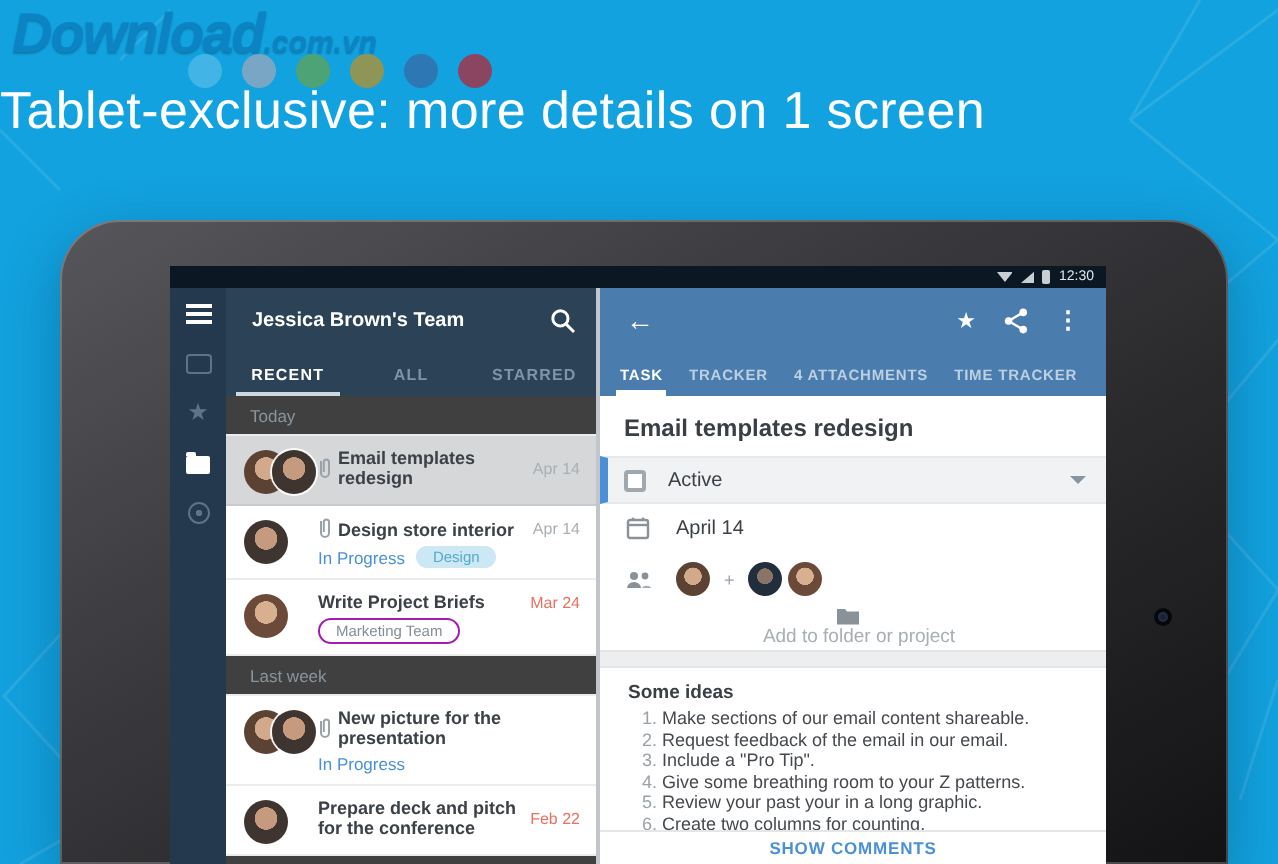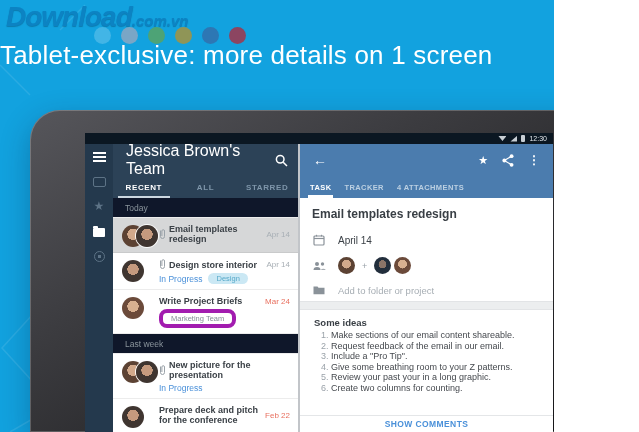--- a/index.html
+++ b/index.html
@@ -1,17 +1,17 @@
 <!DOCTYPE html>
 <html><head>
 <meta charset="utf-8">
 <style>
   * { margin:0; padding:0; box-sizing:border-box; }
   body { font-family:"Liberation Sans", sans-serif; }
-  .stage { position:relative; width:554px; height:432px; background:#12a2df; overflow:hidden; }
+  .stage { position:relative; width:639px; height:432px; background:#12a2df; overflow:hidden; }
   .bg-pattern { position:absolute; inset:0; }
 
   
   .watermark { position:absolute; top:1px; left:6px; color:#0c83c3; font-style:italic; font-weight:800;
     text-shadow:0 1px 1px rgba(6,64,102,.4); white-space:nowrap; }
   .wm-brand { font-size:28px; letter-spacing:-1px; }
   .wm-suffix { font-size:15px; }
 
   
   .dots { position:absolute; top:27px; left:94px; display:flex; gap:10px; }
@@ -49,48 +49,48 @@
   .icon-folder-rail::before { content:""; position:absolute; top:-2px; left:0; width:5px; height:2px;
     background:#fff; border-radius:1px 1px 0 0; }
   .icon-target { width:11px; height:11px; border:1.5px solid #5d7386; border-radius:50%;
     background:radial-gradient(circle,#5d7386 0 1.5px,transparent 1.6px); }
 
   
   .left-panel { width:187px; background:#ffffff; display:flex; flex-direction:column; flex:none;
     border-right:2px solid rgba(10,25,40,.25); }
   .lp-header { height:32px; background:#2c4257; display:flex; align-items:center;
     padding:0 10px 0 13px; flex:none; }
-  .lp-title { font-size:16px; font-weight:normal; color:#fff; }
+  .lp-title { font-size:10px; font-weight:bold; color:#fff; }
   .search-btn { margin-left:auto; display:flex; }
   .lp-tabs { height:22px; background:#2c4257; display:flex; flex:none; }
   .lp-tab { flex:1; display:flex; align-items:center; justify-content:center; font-size:8px;
     font-weight:bold; letter-spacing:.6px; color:#7e95a9; position:relative; cursor:pointer; }
   .lp-tab.active { color:#fff; }
   .lp-tab.active::after { content:""; position:absolute; left:5px; right:5px; bottom:0; height:2px; background:#ccd7e0; }
-  .lp-list { flex:1; overflow:hidden; background:#0f172a; }
+  .lp-list { flex:1; overflow:hidden; background:#404040; }
 
   .section-label { font-size:8.5px; color:#8a949c; padding:5px 0 4px 12px; border-bottom:1px solid #ececec; }
   .task-row { display:flex; padding:6px 8px 5px 9px; border-bottom:1px solid #ececec; background:#fff; }
   .task-row.selected { background:#d6d7d8; border-bottom:1px solid #c9cacb; }
   .avatars { width:37px; flex:none; display:flex; align-items:center; align-self:flex-start; padding-top:1px; }
   .avatar { width:22px; height:22px; border-radius:50%; flex:none; }
   .avatar.overlap { margin-left:-8px; box-shadow:0 0 0 1px rgba(255,255,255,.9); }
   .av-a { background:radial-gradient(circle at 50% 42%,#d2a98b 0 33%,#5c4233 34%); }
   .av-b { background:radial-gradient(circle at 50% 42%,#c59a7e 0 33%,#3f3530 34%); }
   .av-c { background:radial-gradient(circle at 50% 42%,#8a7468 0 30%,#222e3c 31%); }
   .av-d { background:radial-gradient(circle at 50% 42%,#d8b090 0 33%,#6b4a3a 34%); }
   .row-main { flex:1; min-width:0; }
   .row-line1 { display:flex; align-items:center; gap:3px; }
   .row-title { font-size:9px; font-weight:bold; color:#3b4147; }
   .row-date { font-size:8px; color:#a8afb5; margin-left:auto; padding-left:4px; flex:none; }
   .row-date.red { color:#e8705f; }
   .row-sub { margin-top:3px; display:flex; align-items:center; gap:6px; }
   .status-link { font-size:8.5px; color:#4a90d9; }
   .tag-pill { font-size:7.5px; color:#57a9c9; background:#cbe8f4; border-radius:8px; padding:1px 8px; }
-  .team-pill { font-size:7.5px; color:#848e96; border:4px solid #a21caf; border-radius:8px; padding:1px 8px; }
+  .team-pill { font-size:7.5px; color:#848e96; border:1px solid #a21caf; border-radius:8px; padding:1px 8px; }
   .clip { display:flex; flex:none; }
 
   
   .right-panel { flex:1; display:flex; flex-direction:column; min-width:0; }
   .rp-header { height:32px; background:#4b7cae; display:flex; align-items:center; padding:0 13px; flex:none; }
   .back-arrow { color:#fff; font-size:14px; cursor:pointer; }
   .rp-actions { margin-left:auto; display:flex; gap:14px; align-items:center; color:#fff; }
   .rp-star { font-size:11px; cursor:pointer; }
   .rp-menu { font-size:12px; font-weight:bold; cursor:pointer; }
   .rp-tabs { height:22px; background:#4b7cae; display:flex; align-items:stretch; padding-left:10px; gap:13px; flex:none; }
@@ -297,25 +297,31 @@
                 </svg>
               </span>
               <span class="rp-menu">⋮</span>
             </span>
           </div>
 
           <div class="rp-tabs">
             <span class="rp-tab active">TASK</span>
             <span class="rp-tab">TRACKER</span>
             <span class="rp-tab">4 ATTACHMENTS</span>
+            <span class="rp-tab">TIME TRACKER</span>
           </div>
 
           <div class="rp-content">
             <div class="rp-title">Email templates redesign</div>
 
+            <div class="status-row">
+              <span class="checkbox"></span>
+              <span class="status-label">Active</span>
+              <span class="caret"></span>
+            </div>
 
             <div class="meta-row">
               <span class="meta-icon">
                 <svg width="12" height="12" viewBox="0 0 12 12" fill="none" stroke="#8a9299" stroke-width="1.2">
                   <rect x="1" y="2" width="10" height="9" rx="1"></rect>
                     <line x1="1" y1="4.5" x2="11" y2="4.5"></line>
                   <line x1="3.5" y1="0.8" x2="3.5" y2="2.5"></line>
                     <line x1="8.5" y1="0.8" x2="8.5" y2="2.5"></line>
                 </svg>
               </span>
@@ -332,21 +338,21 @@
                 </svg>
               </span>
               <span class="a-group">
                 <span class="mini-avatar av-a"></span>
                 <span class="plus-sep">+</span>
                 <span class="mini-avatar av-c"></span>
                 <span class="mini-avatar av-d"></span>
               </span>
             </div>
 
-            <div class="meta-row" style="height:22px;">
+            <div class="meta-row" style="height:22px;flex-direction:column;">
               <span class="meta-icon">
                 <svg width="12" height="10" viewBox="0 0 12 10" fill="#8a9299">
                   <path d="M0.5 1.5 h4 l1 1.3 h6 v6.5 h-11 z"></path>
                 </svg>
               </span>
               <span class="meta-text placeholder">Add to folder or project</span>
             </div>
 
             <div class="gray-band"></div>
 

